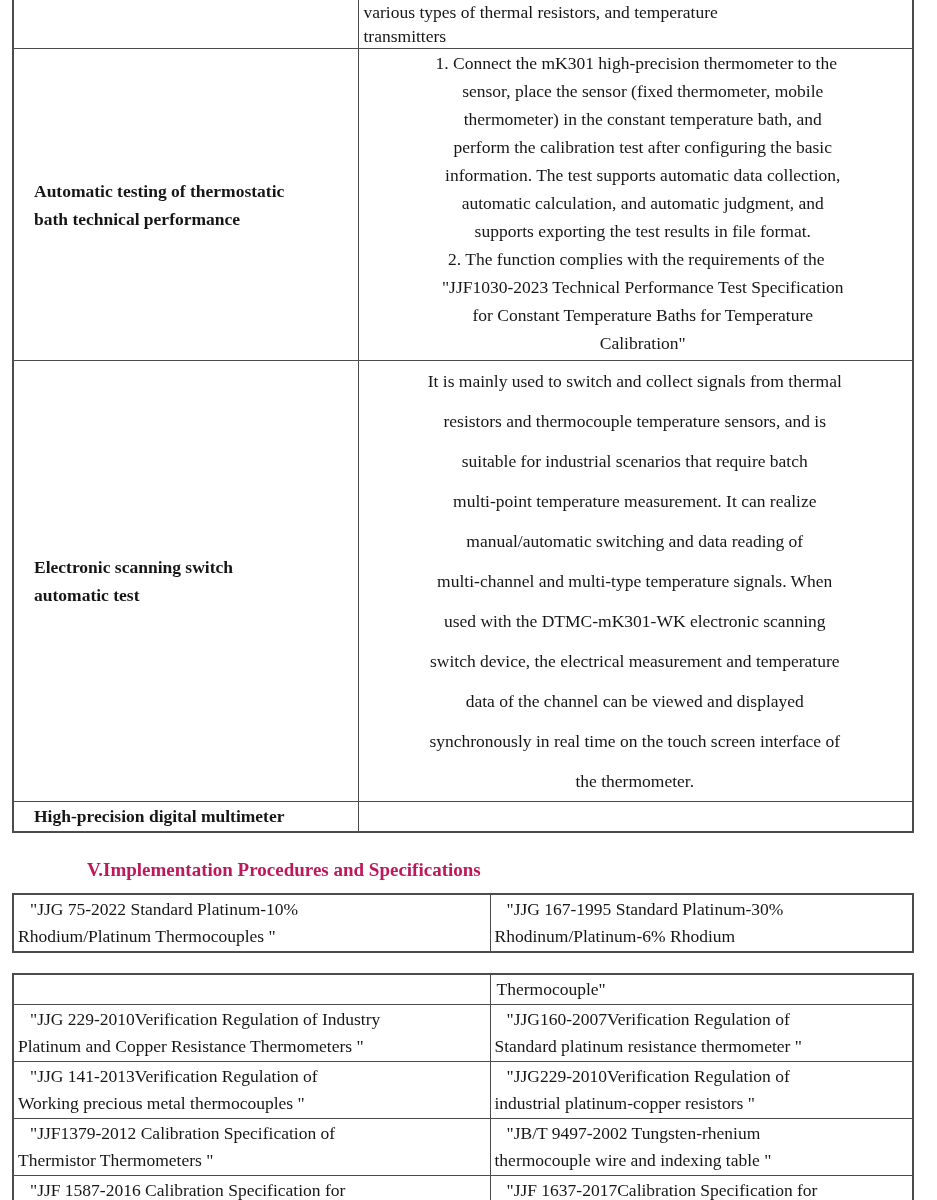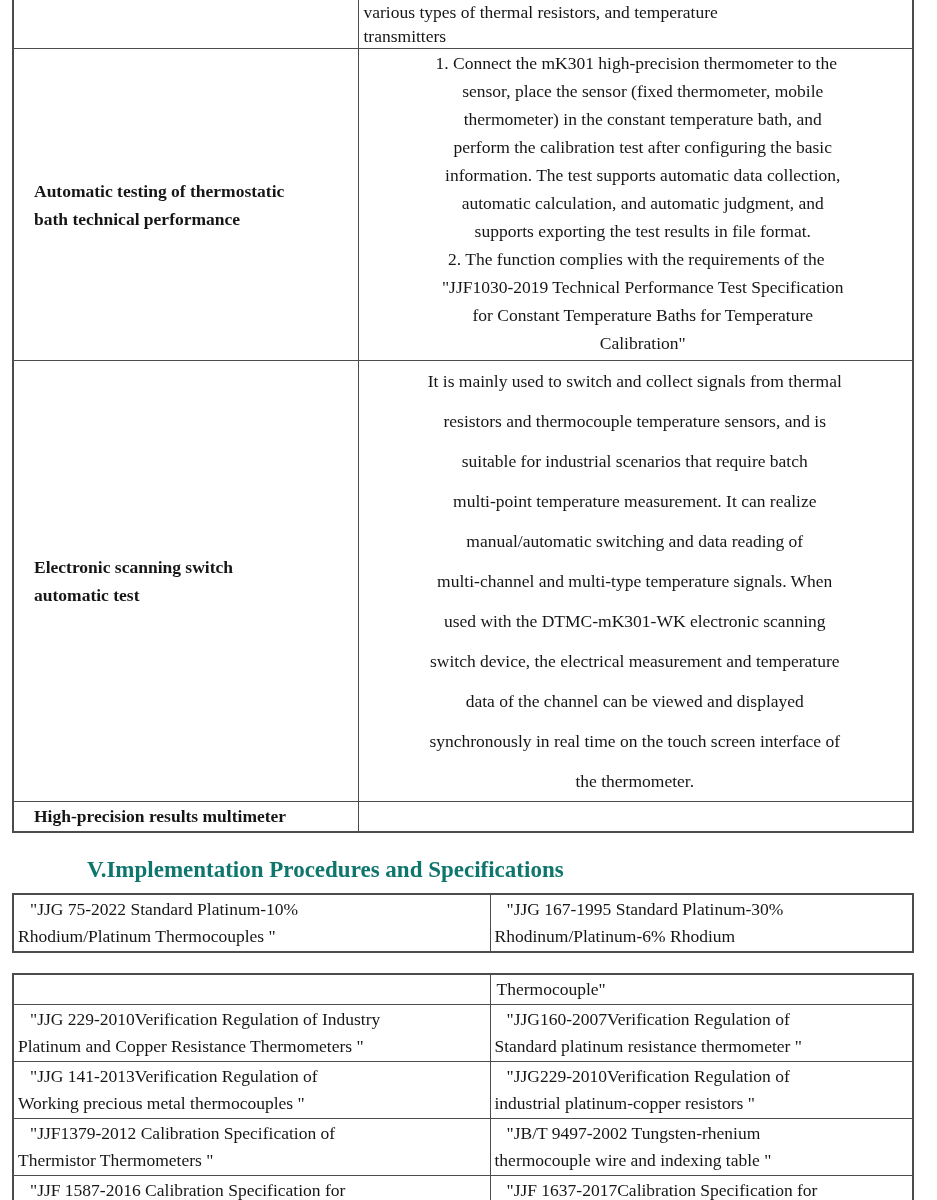--- a/index.html
+++ b/index.html
@@ -31,22 +31,22 @@
   .c-top { vertical-align:top;text-align:center; }
   .pad-t2 { padding-top:2px; }
   .pad-t6 { padding-top:6px; }
   .li {
     font-size:17.5px; line-height:28px;
     margin:0; padding-left:21px; padding-right:6px; text-indent:-13px; white-space:pre-line;
   }
 
   
   .heading {
-    font-size:23px; line-height:26px; font-weight:bold;
-    margin:24px 0 10px 87px; color:#0f766e;
+    font-size:19px; line-height:26px; font-weight:bold;
+    margin:24px 0 10px 87px; color:#be185d;
   }
 
   
   .t2, .t3 { border:2px solid #4c4c4c; }
   .t2 td, .t3 td { border:1.5px solid #4c4c4c; padding:1px 0; vertical-align:middle; overflow:hidden; }
   .t3 { margin-top:20px; }
   .std {
     font-size:17.5px; line-height:27px;
     margin:0; padding-left:4px; padding-right:4px; text-indent:12px; white-space:pre-line;
   }
@@ -77,21 +77,21 @@
       </td>
       <td class="c-top pad-t2">
         <p class="li">1. Connect the mK301 high-precision thermometer to the
 sensor, place the sensor (fixed thermometer, mobile
 thermometer) in the constant temperature bath, and
 perform the calibration test after configuring the basic
 information. The test supports automatic data collection,
 automatic calculation, and automatic judgment, and
 supports exporting the test results in file format.</p>
         <p class="li">2. The function complies with the requirements of the
-"JJF1030-2019 Technical Performance Test Specification
+"JJF1030-2023 Technical Performance Test Specification
 for Constant Temperature Baths for Temperature
 Calibration"</p>
       </td>
     </tr>
     <tr style="height:324px">
       <td class="c-label">
         <p class="label">Electronic scanning switch
 automatic test</p>
       </td>
       <td class="c-top pad-t6">
@@ -103,21 +103,21 @@
 multi-channel and multi-type temperature signals. When
 used with the DTMC-mK301-WK electronic scanning
 switch device, the electrical measurement and temperature
 data of the channel can be viewed and displayed
 synchronously in real time on the touch screen interface of
 the thermometer.</p>
       </td>
     </tr>
     <tr style="height:30px">
       <td class="c-label">
-        <p class="label">High-precision results multimeter</p>
+        <p class="label">High-precision digital multimeter</p>
       </td>
       <td>
         <p class="desc"></p>
       </td>
     </tr>
   </tbody>
     </table>
 
   <h2 class="heading">V.Implementation Procedures and Specifications</h2>
 

